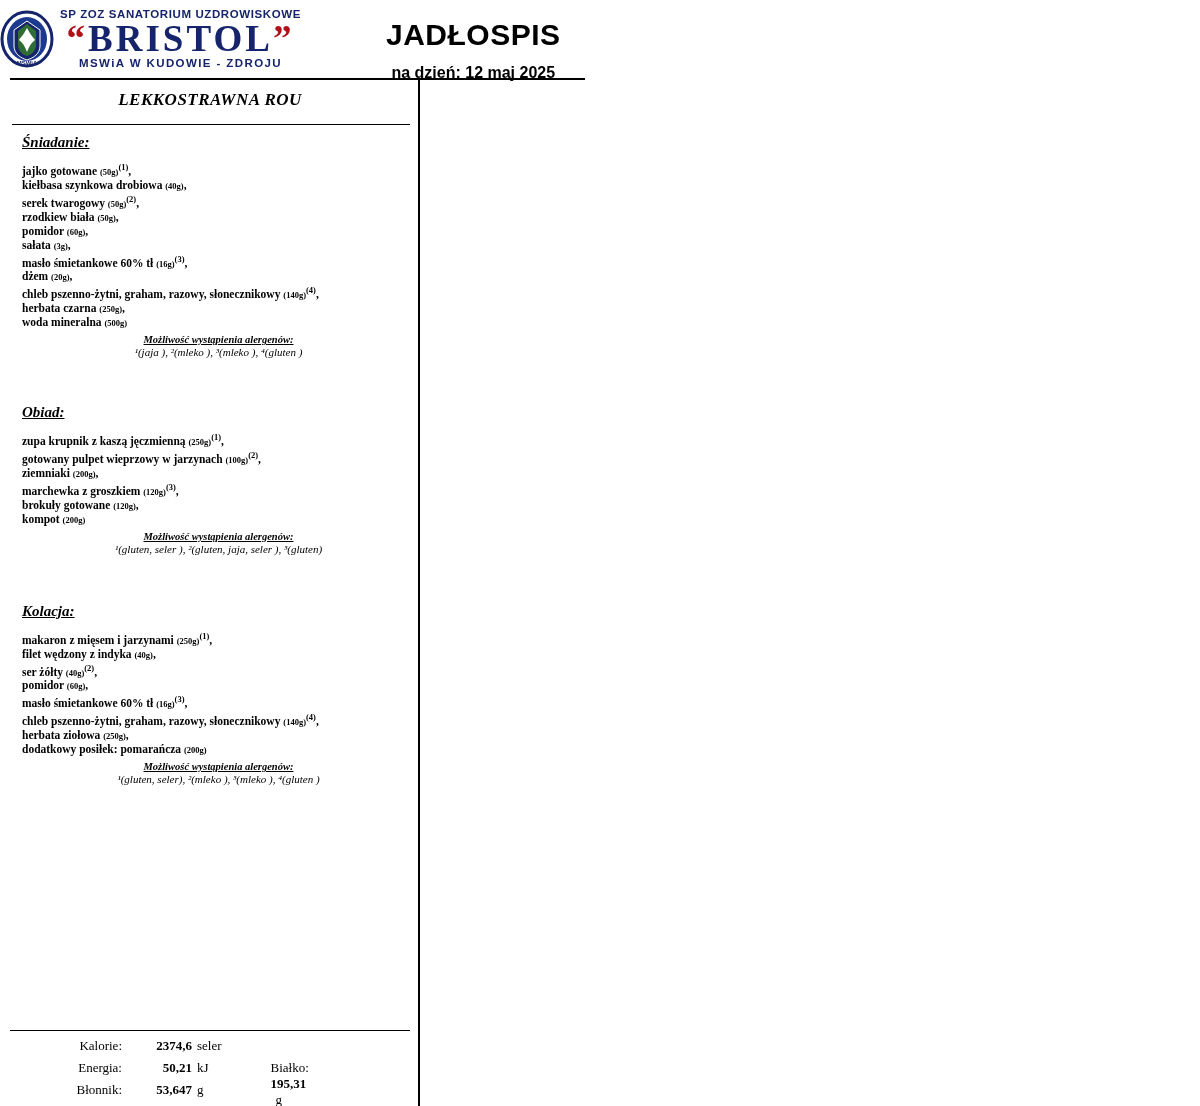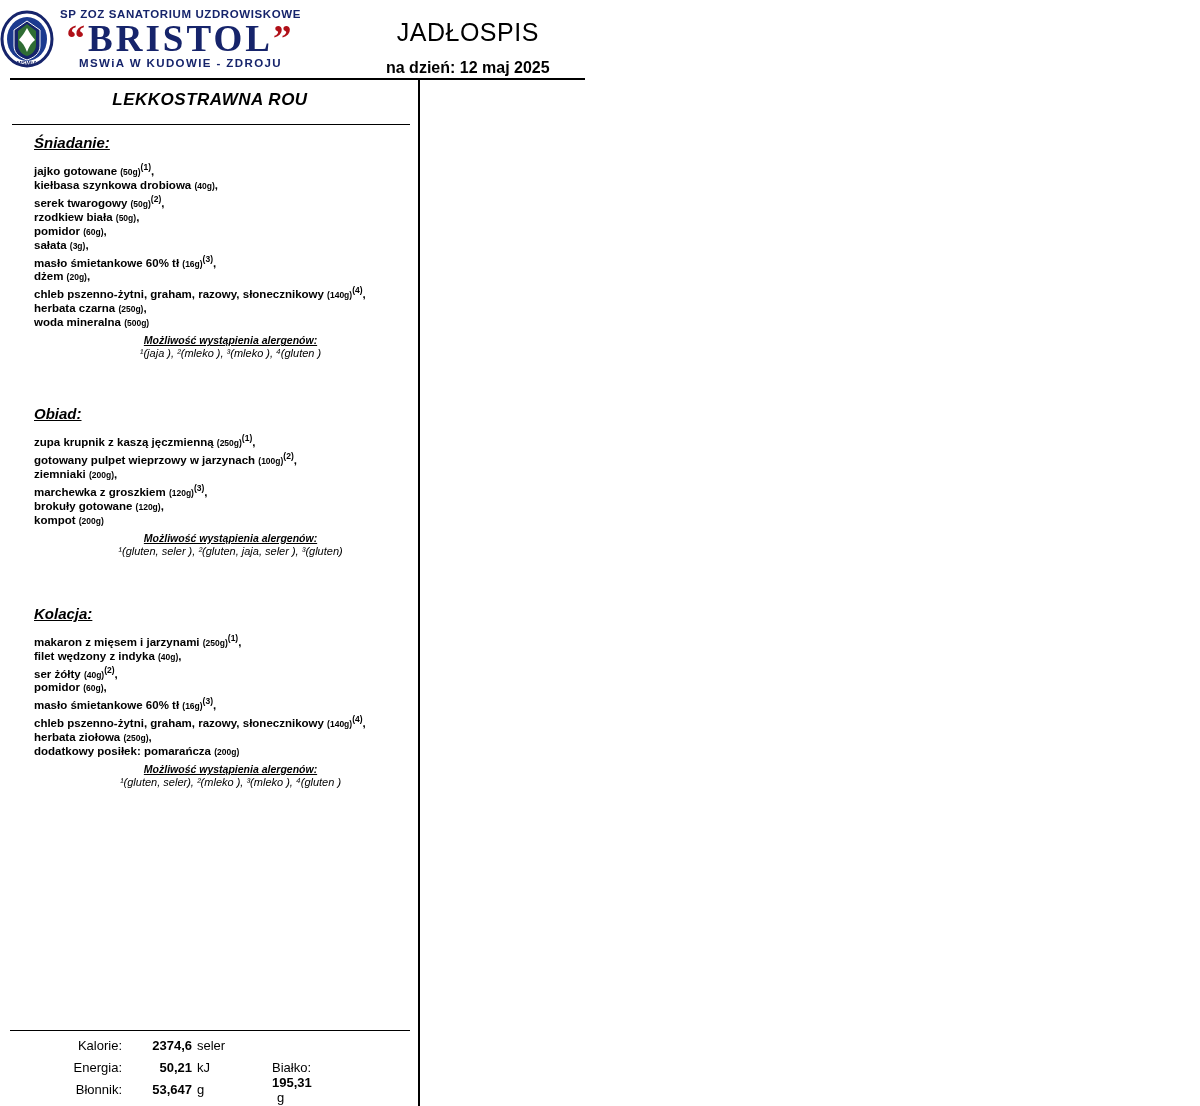--- a/index.html
+++ b/index.html
@@ -71,35 +71,36 @@
     white-space: nowrap;
   }
 
   .title-block {
     flex: 0 0 auto;
     margin-left: 26px;
     text-align: center;
     padding-top: 10px;
   }
   .doc-title {
-    font-size: 25px;
-    font-weight: normal;
+    font-size: 30px;
+    font-weight: bold;
     letter-spacing: 0.5px;
   }
   .doc-date {
     font-size: 16px;
     font-weight: bold;
     margin-top: 12px;
   }
 
   
   .sheet {
     position: relative;
     width: 1200px;
     height: 1028px;
+    font-family: Liberation Serif, serif;
   }
   .rule-top {
     position: absolute;
     left: 10px;
     top: 0px;
     width: 575px;
     border-top: 2px solid #000;
   }
   .vrule {
     position: absolute;
@@ -123,21 +124,21 @@
   .rule-under-diet {
     position: absolute;
     left: 12px;
     top: 46px;
     width: 398px;
     border-top: 1px solid #000;
   }
 
   .meals {
     position: absolute;
-    left: 12px;
+    left: 0;
     top: 56px;
     width: 418px;
   }
   .meal { margin-bottom: 4px; }
   .meal-title {
     font-size: 15px;
     font-weight: bold;
     font-style: italic;
     text-decoration: underline;
     margin-left: 22px;

